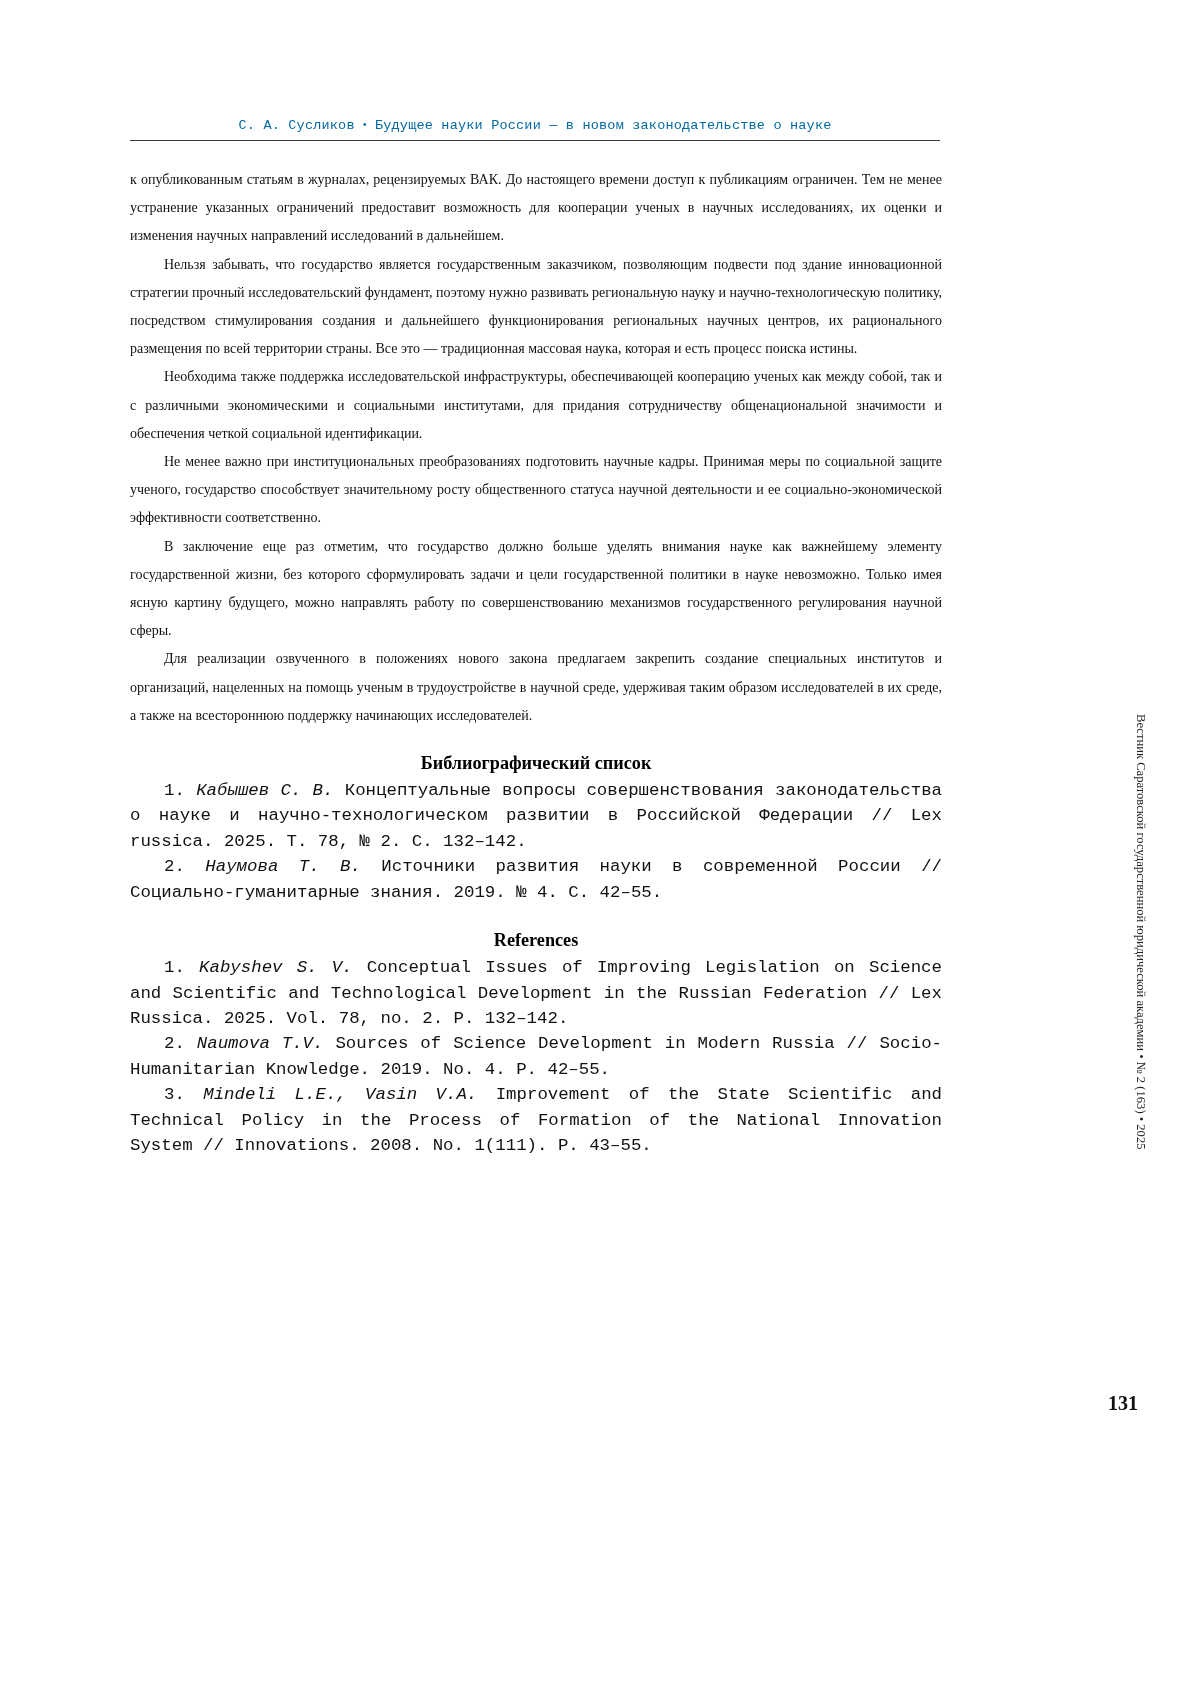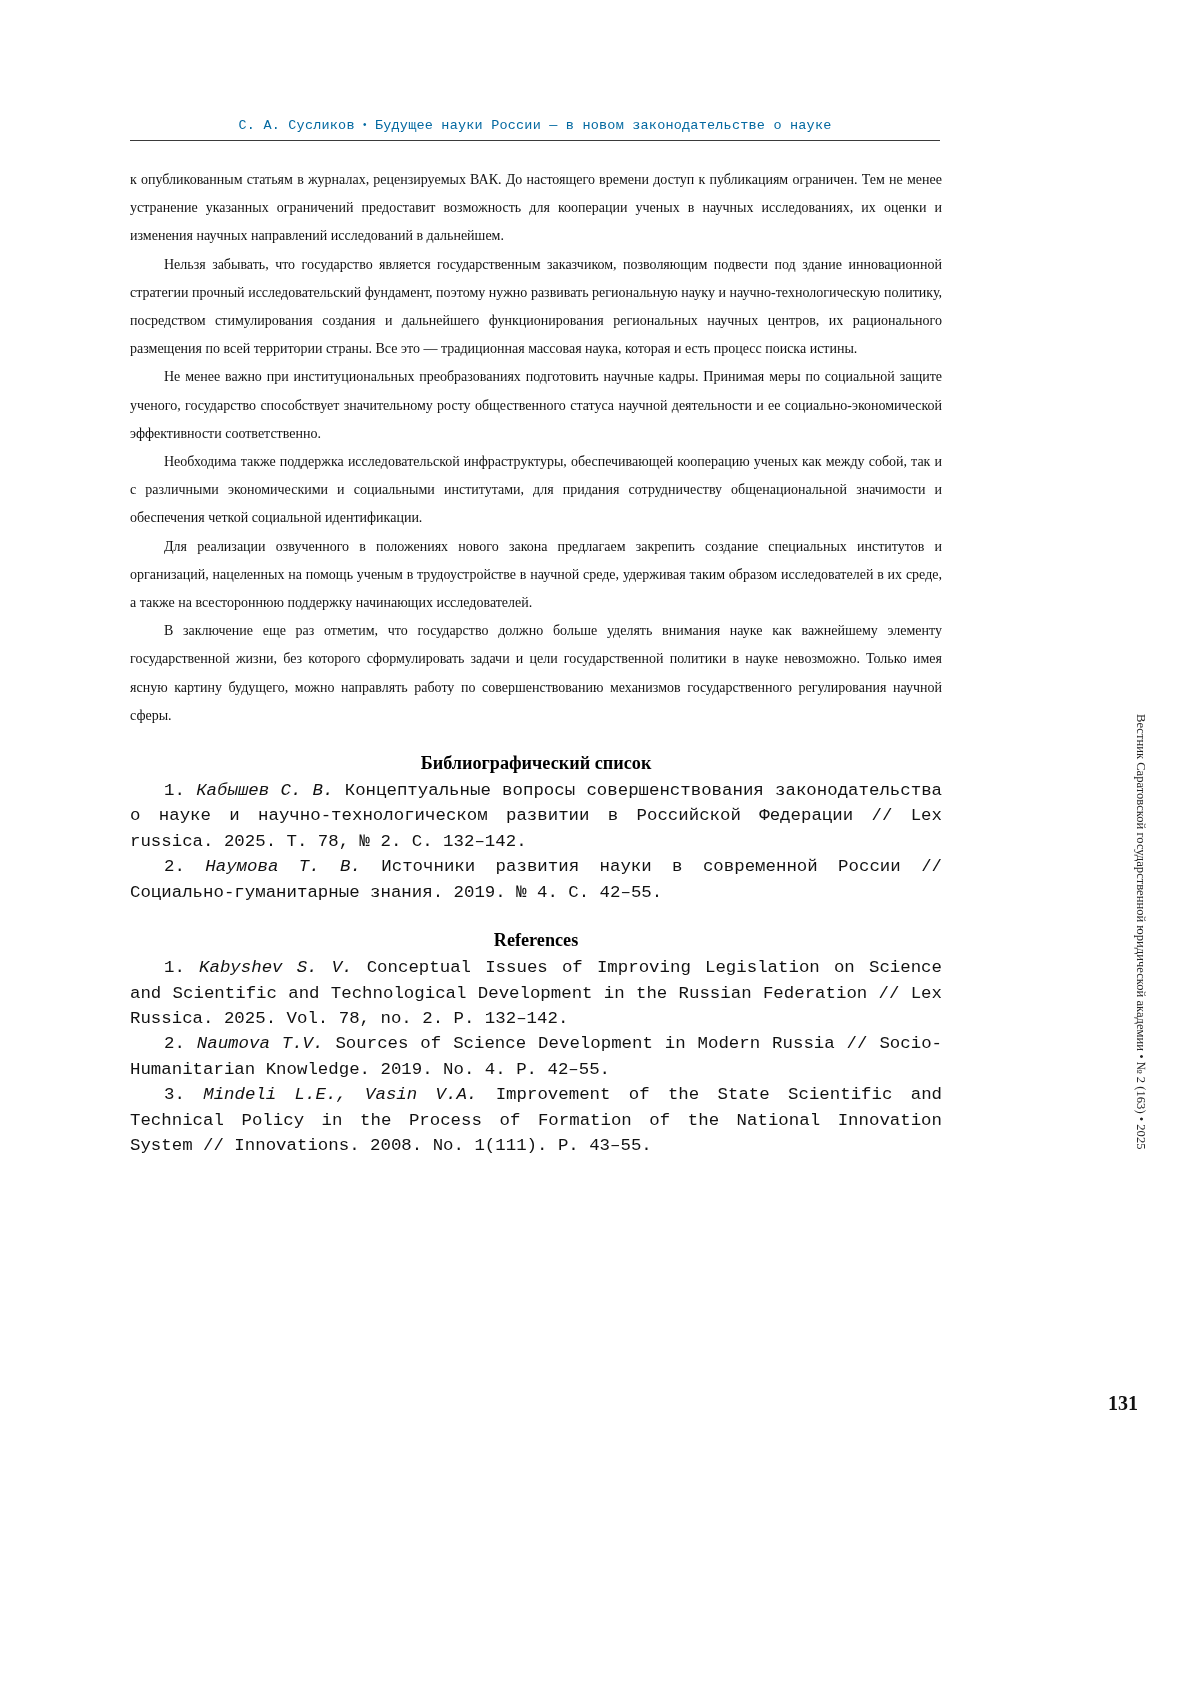--- a/index.html
+++ b/index.html
@@ -141,24 +141,24 @@
   <div class="running-head">
     <span>С. А. Сусликов</span><span class="sep">•</span><span>Будущее науки России — в новом законодательстве о науке</span>
   </div>
 
   <div class="rule"></div>
 
   <div class="content">
 
     <p class="body noindent">к опубликованным статьям в журналах, рецензируемых ВАК. До настоящего времени доступ к публикациям ограничен. Тем не менее устранение указанных ограничений предоставит возможность для кооперации ученых в научных исследованиях, их оценки и изменения научных направлений исследований в дальнейшем.</p>
     <p class="body">Нельзя забывать, что государство является государственным заказчиком, позволяющим подвести под здание инновационной стратегии прочный исследовательский фундамент, поэтому нужно развивать региональную науку и научно-технологическую политику, посредством стимулирования создания и дальнейшего функционирования региональных научных центров, их рационального размещения по всей территории страны. Все это — традиционная массовая наука, которая и есть процесс поиска истины.</p>
+    <p class="body">Необходима также поддержка исследовательской инфраструктуры, обеспечивающей кооперацию ученых как между собой, так и с различными экономическими и социальными институтами, для придания сотрудничеству общенациональной значимости и обеспечения четкой социальной идентификации.</p>
     <p class="body">Не менее важно при институциональных преобразованиях подготовить научные кадры. Принимая меры по социальной защите ученого, государство способствует значительному росту общественного статуса научной деятельности и ее социально-экономической эффективности соответственно.</p>
-    <p class="body">Необходима также поддержка исследовательской инфраструктуры, обеспечивающей кооперацию ученых как между собой, так и с различными экономическими и социальными институтами, для придания сотрудничеству общенациональной значимости и обеспечения четкой социальной идентификации.</p>
+    <p class="body">В заключение еще раз отметим, что государство должно больше уделять внимания науке как важнейшему элементу государственной жизни, без которого сформулировать задачи и цели государственной политики в науке невозможно. Только имея ясную картину будущего, можно направлять работу по совершенствованию механизмов государственного регулирования научной сферы.</p>
     <p class="body">Для реализации озвученного в положениях нового закона предлагаем закрепить создание специальных институтов и организаций, нацеленных на помощь ученым в трудоустройстве в научной среде, удерживая таким образом исследователей в их среде, а также на всестороннюю поддержку начинающих исследователей.</p>
-    <p class="body">В заключение еще раз отметим, что государство должно больше уделять внимания науке как важнейшему элементу государственной жизни, без которого сформулировать задачи и цели государственной политики в науке невозможно. Только имея ясную картину будущего, можно направлять работу по совершенствованию механизмов государственного регулирования научной сферы.</p>
 
     <h2 class="section">Библиографический список</h2>
 
     <p class="ref">
       <span class="num">1.</span>
       <span class="auth">Кабышев С. В.</span>
       <span>Концептуальные вопросы совершенствования законодательства о науке и научно-технологическом развитии в Российской Федерации // Lex russica. 2025. Т. 78, № 2. С. 132–142.</span>
     </p>
     <p class="ref">
       <span class="num">2.</span>

